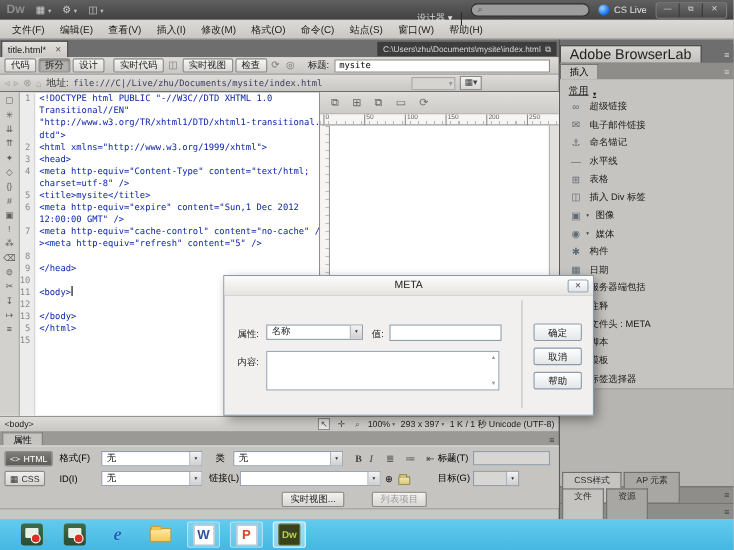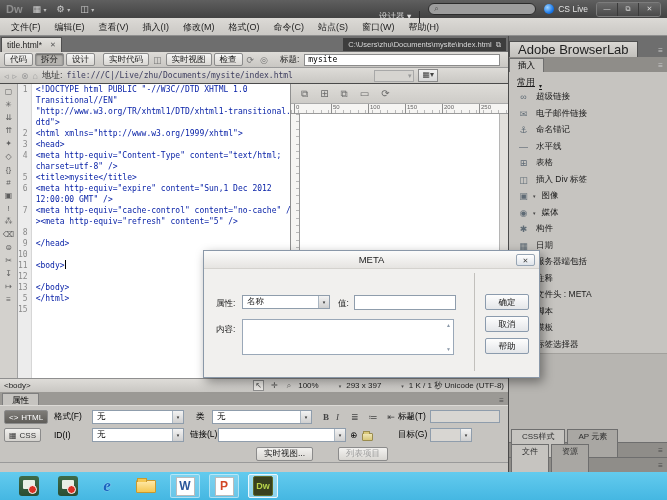--- a/index.html
+++ b/index.html
@@ -74,21 +74,21 @@
   .design-body { flex:1; display:flex; }
   .ruler-v { width:9px; background:#f6f5f3; border-right:1px solid #9a9a9a; background-image:repeating-linear-gradient(180deg,#b9b9b9 0 1px,transparent 1px 7.4px); background-size:3px 100%; background-position:right 0; background-repeat:no-repeat; }
   .canvas { flex:1; background:#fff; }
   .design-scroll { width:9px; background:#e2e0dc; border-left:1px solid #b5b5b5; }
 
   
   .statusbar { height:14px; background:linear-gradient(#dedcd8,#c9c7c3); border-top:1px solid #8f8f8f; display:flex; align-items:center; padding:0 4px; font-size:8px; color:#222; }
   .sb-right { margin-left:auto; display:flex; align-items:center; gap:5px; }
   .sb-tool { color:#555; font-size:8px; border:1px solid transparent; padding:0 1px; }
   .sb-tool.sel { border-color:#8f8f8f; background:#eceae6; }
-  .sb-combo { display:flex; align-items:center; gap:20px; color:#222; }
+  .sb-combo { display:flex; align-items:center; gap:2px; color:#222; }
   .sb-combo .car { font-size:5px; color:#555; }
 
   
   .props-tabstrip { height:13px; background:#9b9995; display:flex; align-items:flex-end; }
   .props-tab { background:#c6c4c0; border:1px solid #7e7e7e; border-bottom:none; padding:0 9px; font-size:8.5px; height:12px; line-height:12px; margin-left:2px; }
   .props-menu { margin-left:auto; color:#4a4a4a; font-size:8px; padding-right:4px; }
   .props-content { height:57px; background:#c6c4c0; position:relative; border-top:1px solid #dcdad6; font-size:8.5px; }
   .pc { position:absolute; height:14px; display:flex; align-items:center; }
   .mode-btn { border:1px solid #8b8b8b; border-radius:2px; padding:0 4px; height:14px; display:flex; align-items:center; gap:3px; font-size:8px; }
   .mode-btn.active { background:linear-gradient(#7e7c78,#5f5d59); color:#fff; }

